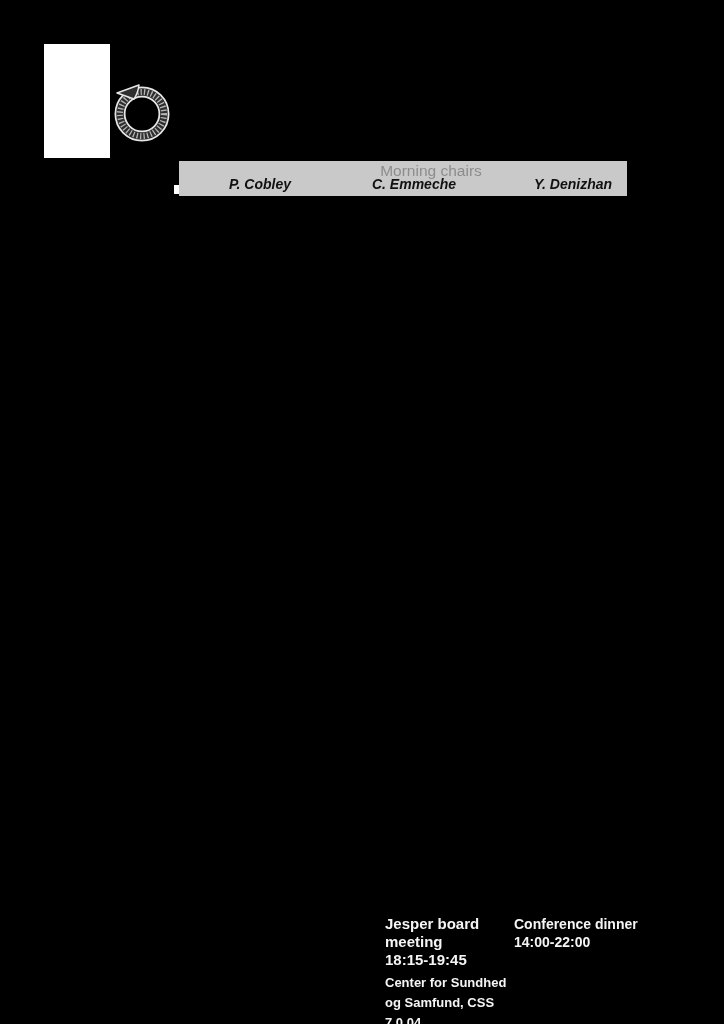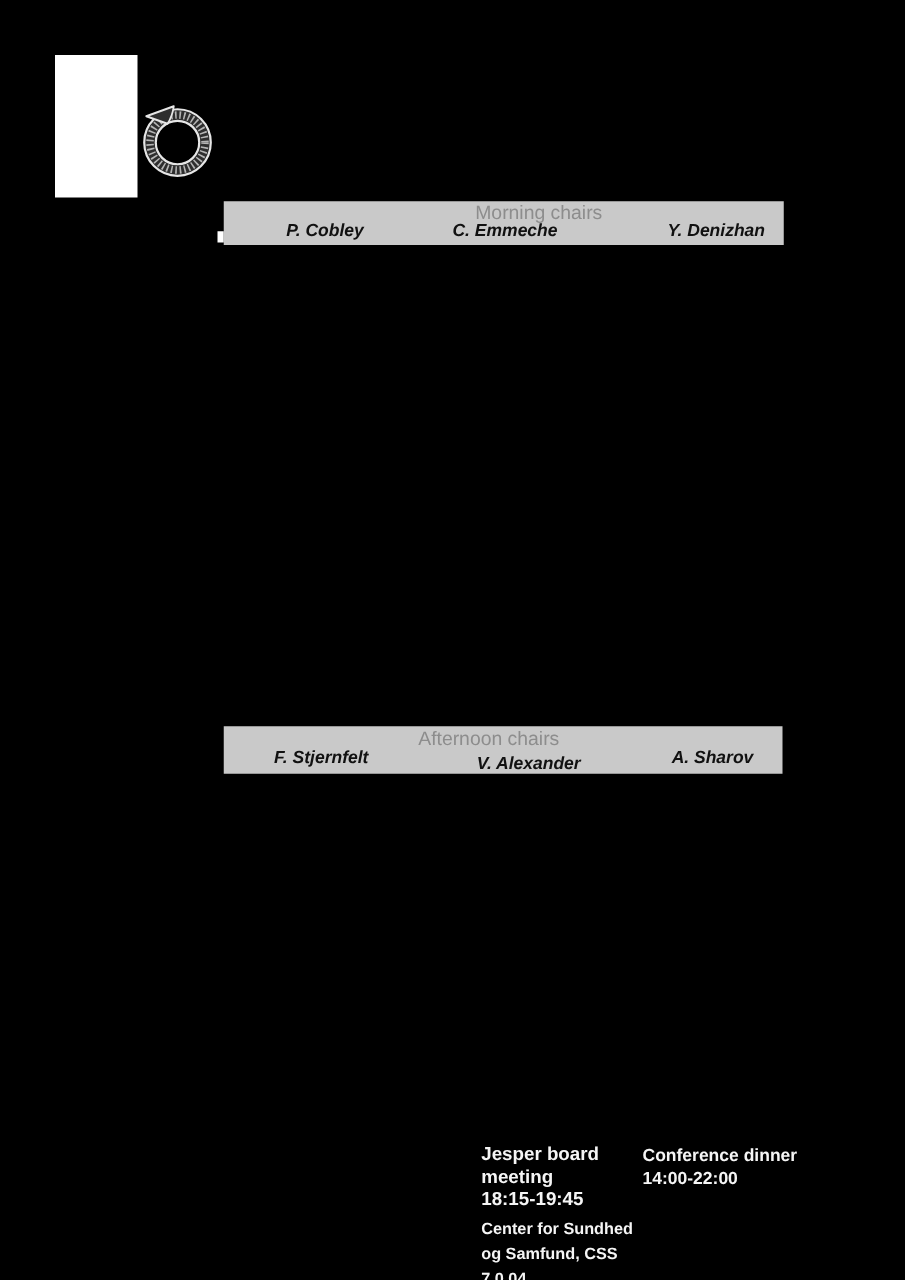--- a/index.html
+++ b/index.html
@@ -53,21 +53,21 @@
     position: absolute;
     transform: translateX(-50%);
     font-size: 14px;
     font-weight: 700;
     font-style: italic;
     color: #111111;
     white-space: nowrap;
   }
   .morning .bar-title { left: 252px; }
   .morning .chair-0 { left: 81px;  bottom: 4px; }
-  .morning .chair-1 { left: 225px; bottom: 4px; }
+  .morning .chair-1 { left: 235px; bottom: 4px; }
   .morning .chair-2 { left: 394px; bottom: 4px; }
   .afternoon .bar-title { left: 212px; top: 2px; }
   .afternoon .chair-0 { left: 78px;  bottom: 6px; }
   .afternoon .chair-1 { left: 244px; bottom: 1px; }
   .afternoon .chair-2 { left: 391px; bottom: 6px; }
 
   
   .white-notch {
     position: absolute;
     left: 130px; top: 185px;
@@ -138,26 +138,20 @@
   <div class="white-notch"></div>
 
   <div class="chair-bar morning">
     <span class="bar-title">Morning chairs</span>
     <span class="chair-name chair-0">P. Cobley</span>
     <span class="chair-name chair-1">C. Emmeche</span>
     <span class="chair-name chair-2">Y. Denizhan</span>
   </div>
 
 
-  <div class="chair-bar afternoon">
-    <span class="bar-title">Afternoon chairs</span>
-    <span class="chair-name chair-0">F. Stjernfelt</span>
-    <span class="chair-name chair-1">V. Alexander</span>
-    <span class="chair-name chair-2">A. Sharov</span>
-  </div>
 
   <div class="journal-block">
     <div class="big-line">Jesper board</div>
     <div class="big-line">meeting</div>
     <div class="big-line">18:15-19:45</div>
     <div class="loc-group">
       <div class="loc-line">Center for Sundhed</div>
       <div class="loc-line">og Samfund, CSS</div>
       <div class="loc-line">7.0.04</div>
     </div>

